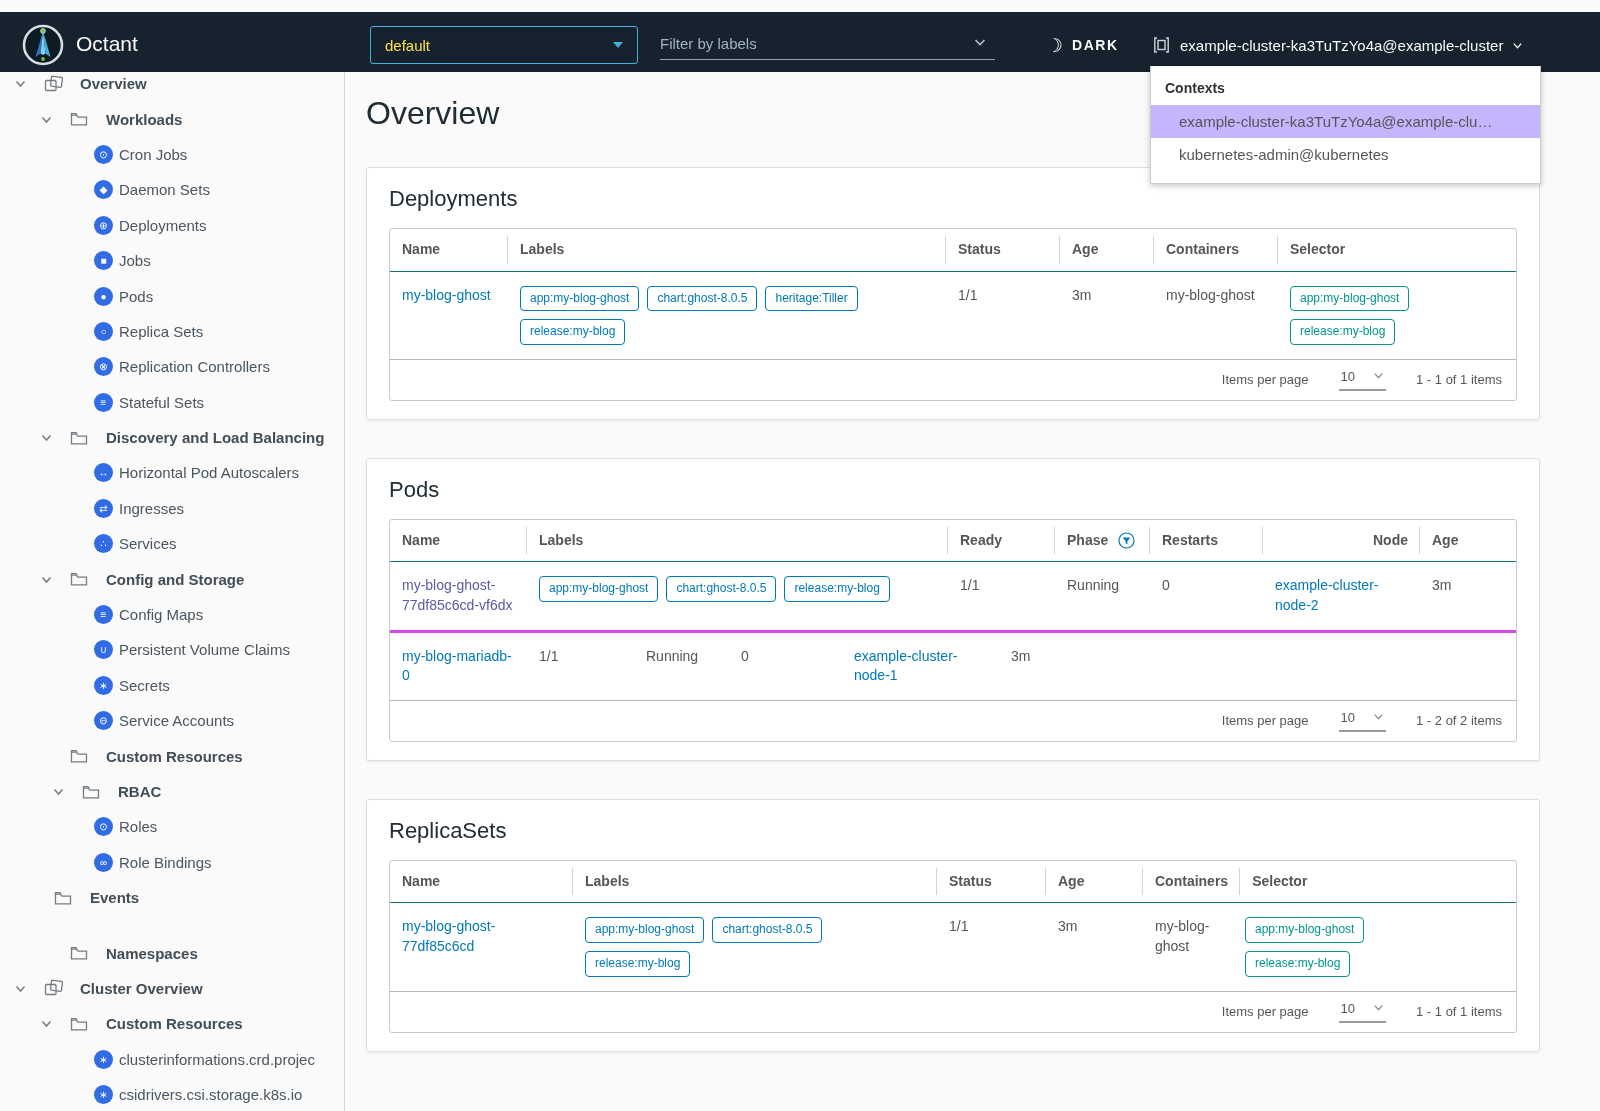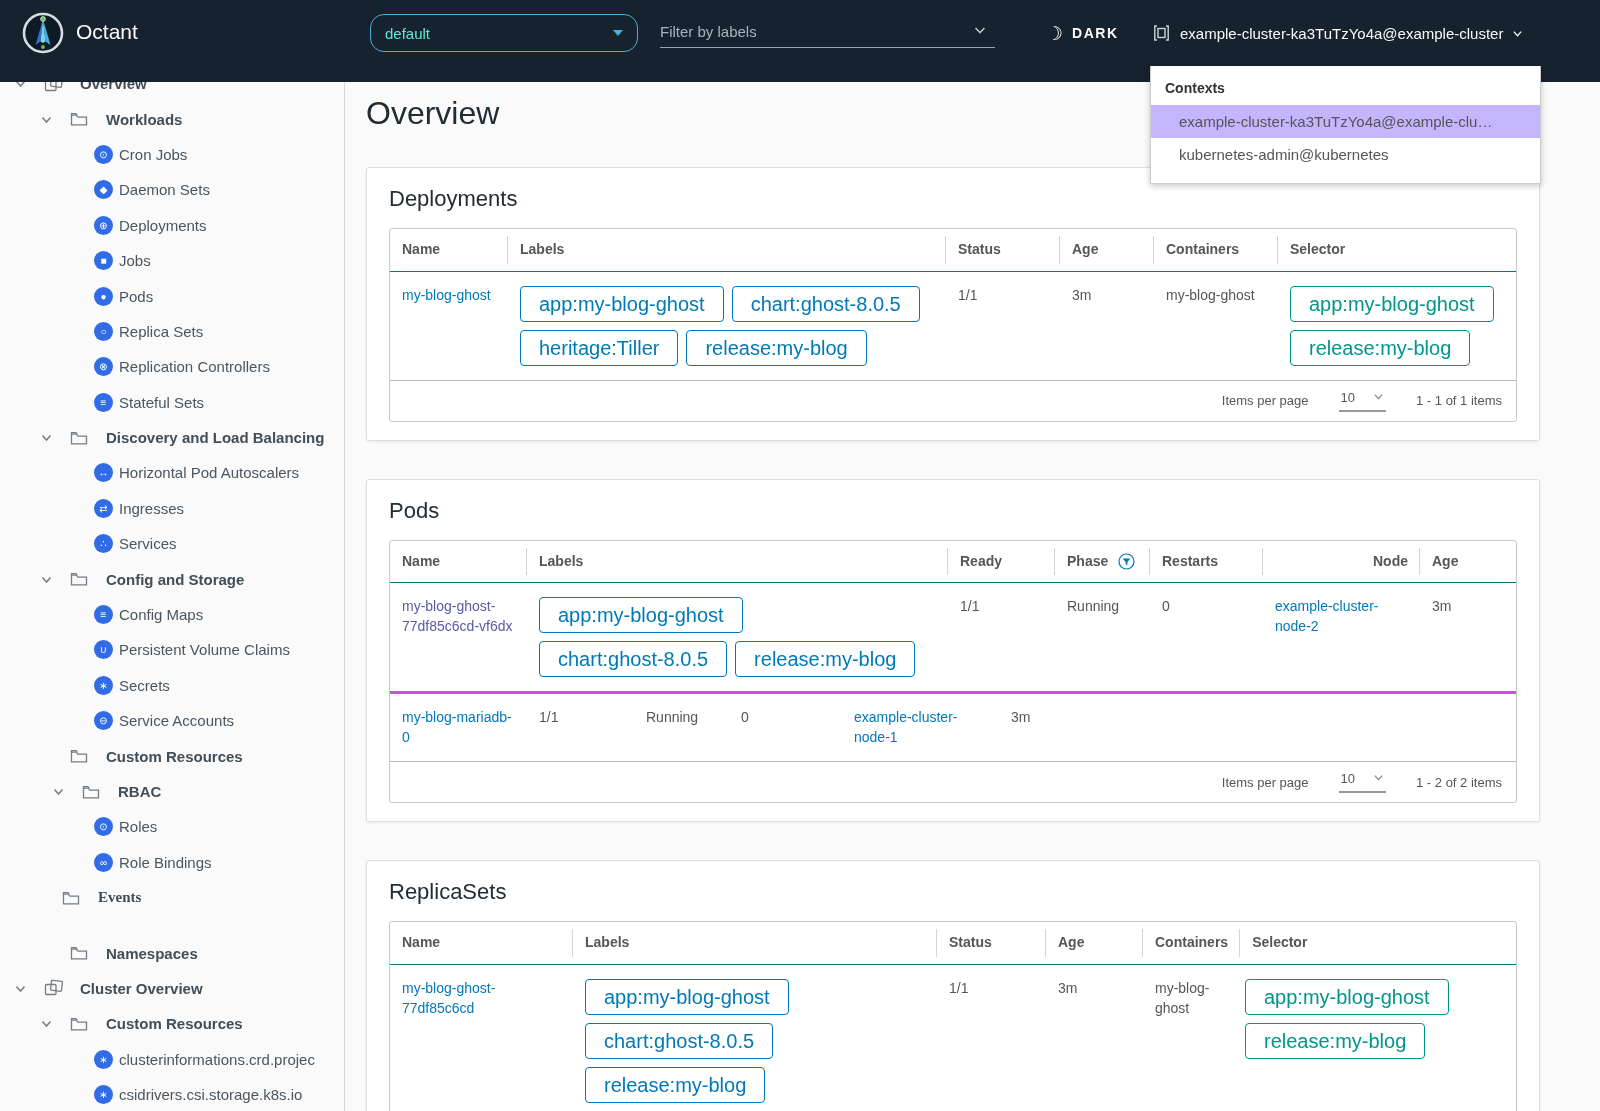--- a/index.html
+++ b/index.html
@@ -2,25 +2,25 @@
 <html><head>
 <meta charset="utf-8">
 <style>
   * { box-sizing: border-box; }
   html,body { margin:0; padding:0; }
   body {
     width:1600px; height:1111px; overflow:hidden; position:relative;
     background:#fafafa; font-family:"Liberation Sans", sans-serif; color:#565656;
   }
   
-  .navbar { position:absolute; top:0; left:0; width:1600px; height:82px; background:#16222e; z-index:5; }
+  .navbar { position:absolute; top:12px; left:0; width:1600px; height:60px; background:#16222e; z-index:5; }
   .navbar .logo { position:absolute; left:22px; top:12px; }
   .app-title { position:absolute; left:76px; top:20px; font-size:21px; color:#fafafa; }
   .ns-select { position:absolute; left:370px; top:14px; width:268px; height:38px;
-    border:1px solid #49afd9; border-radius:14px; color:#5eead4; font-size:15px;
+    border:1px solid #49afd9; border-radius:3px; color:#fde047; font-size:15px;
     display:flex; align-items:center; padding:8px 14px; cursor:pointer; }
   .ns-select .caret { margin-left:auto; width:0; height:0;
     border-left:5px solid transparent; border-right:5px solid transparent; border-top:6px solid #49afd9; }
   .label-filter { position:absolute; left:660px; top:16px; width:335px; height:32px;
     border-bottom:1px solid #93a4ad; display:flex; align-items:center; color:#a4b4bd; font-size:15px; cursor:text; }
   .label-filter .chev { margin-left:auto; margin-right:8px; }
   .theme-toggle { position:absolute; left:1046px; top:0; height:66px; display:flex; align-items:center; gap:9px;
     color:#fafafa; cursor:pointer; }
   .theme-toggle .moon { display:inline-block; transform:scaleX(-1); font-size:19px; line-height:1; }
   .theme-toggle .lbl { font-size:14px; font-weight:700; letter-spacing:1.5px; }
@@ -57,21 +57,21 @@
   .dg-row { display:flex; }
   .dg-cell { padding:14px 12px; font-size:14px; line-height:1.4; color:#565656; flex:0 0 auto; }
   .dg-cell.flex1 { flex:1 1 0; }
   .dg-head { border-bottom:1px solid #0f766e; }
   .dg-head .dg-cell { padding:11px 12px; font-weight:700; position:relative; display:flex; align-items:center; }
   .dg-head .dg-cell:not(:last-child)::after { content:""; position:absolute; right:0; top:7px; bottom:7px;
     width:1px; background:#d4d4d4; }
   .dg-body .dg-row + .dg-row { border-top:3px solid #d946ef; }
   .dg-cell.tags-cell { padding-bottom:6px; }
   .tag { display:inline-block; border:1px solid #0079b8; color:#0079b8; background:#fff; border-radius:4px;
-    padding:4px 18px; margin:0 8px 8px 0; font-size:20px; line-height:1.3; white-space:nowrap; }
+    padding:4px 9px; margin:0 8px 8px 0; font-size:12px; line-height:1.3; white-space:nowrap; }
   .tag.sel { border-color:#00968b; color:#00968b; }
   a.rlink { color:#0079b8; text-decoration:none; cursor:pointer; }
   a.rlink.visited { color:#5a5aa5; }
   .dg-foot { display:flex; justify-content:flex-end; align-items:center; gap:30px;
     border-top:1px solid #b9b9b9; padding:9px 14px; font-size:13px; color:#565656; }
   .ipp { display:flex; align-items:center; gap:18px; border-bottom:2px solid #9a9a9a; padding:0 2px 5px; cursor:pointer; }
   .funnel { margin-left:10px; display:inline-flex; }
 </style>
 </head>
 <body>
@@ -276,21 +276,21 @@
         <span class="s-label">RBAC</span>
       </div>
       <div class="s-row" style="padding-left: 94px;">
         <span class="k8s-ico">⊙</span>
         <span class="s-label">Roles</span>
       </div>
       <div class="s-row" style="padding-left: 94px;">
         <span class="k8s-ico">∞</span>
         <span class="s-label">Role Bindings</span>
       </div>
-      <div class="s-row bold" style="padding-left: 32px; font-family: Liberation Serif, serif;">
+      <div class="s-row bold" style="padding-left: 24px;">
         <span class="s-chev"></span>
         <span class="s-ico">
           <svg width="18" height="16" viewBox="0 0 18 16">
             <path d="M1.5 13.8 V4.2 h4.8 l1.6 1.9 h8.6 v7.7 Z" fill="none" stroke="#747d84" stroke-width="1.3"></path>
             <path d="M1.5 4.2 V2.6 h4.4 l1.3 1.6" fill="none" stroke="#747d84" stroke-width="1.3"></path>
           </svg>
         </span>
         <span class="s-label">Events</span>
       </div>
       <div class="s-spacer"></div>

